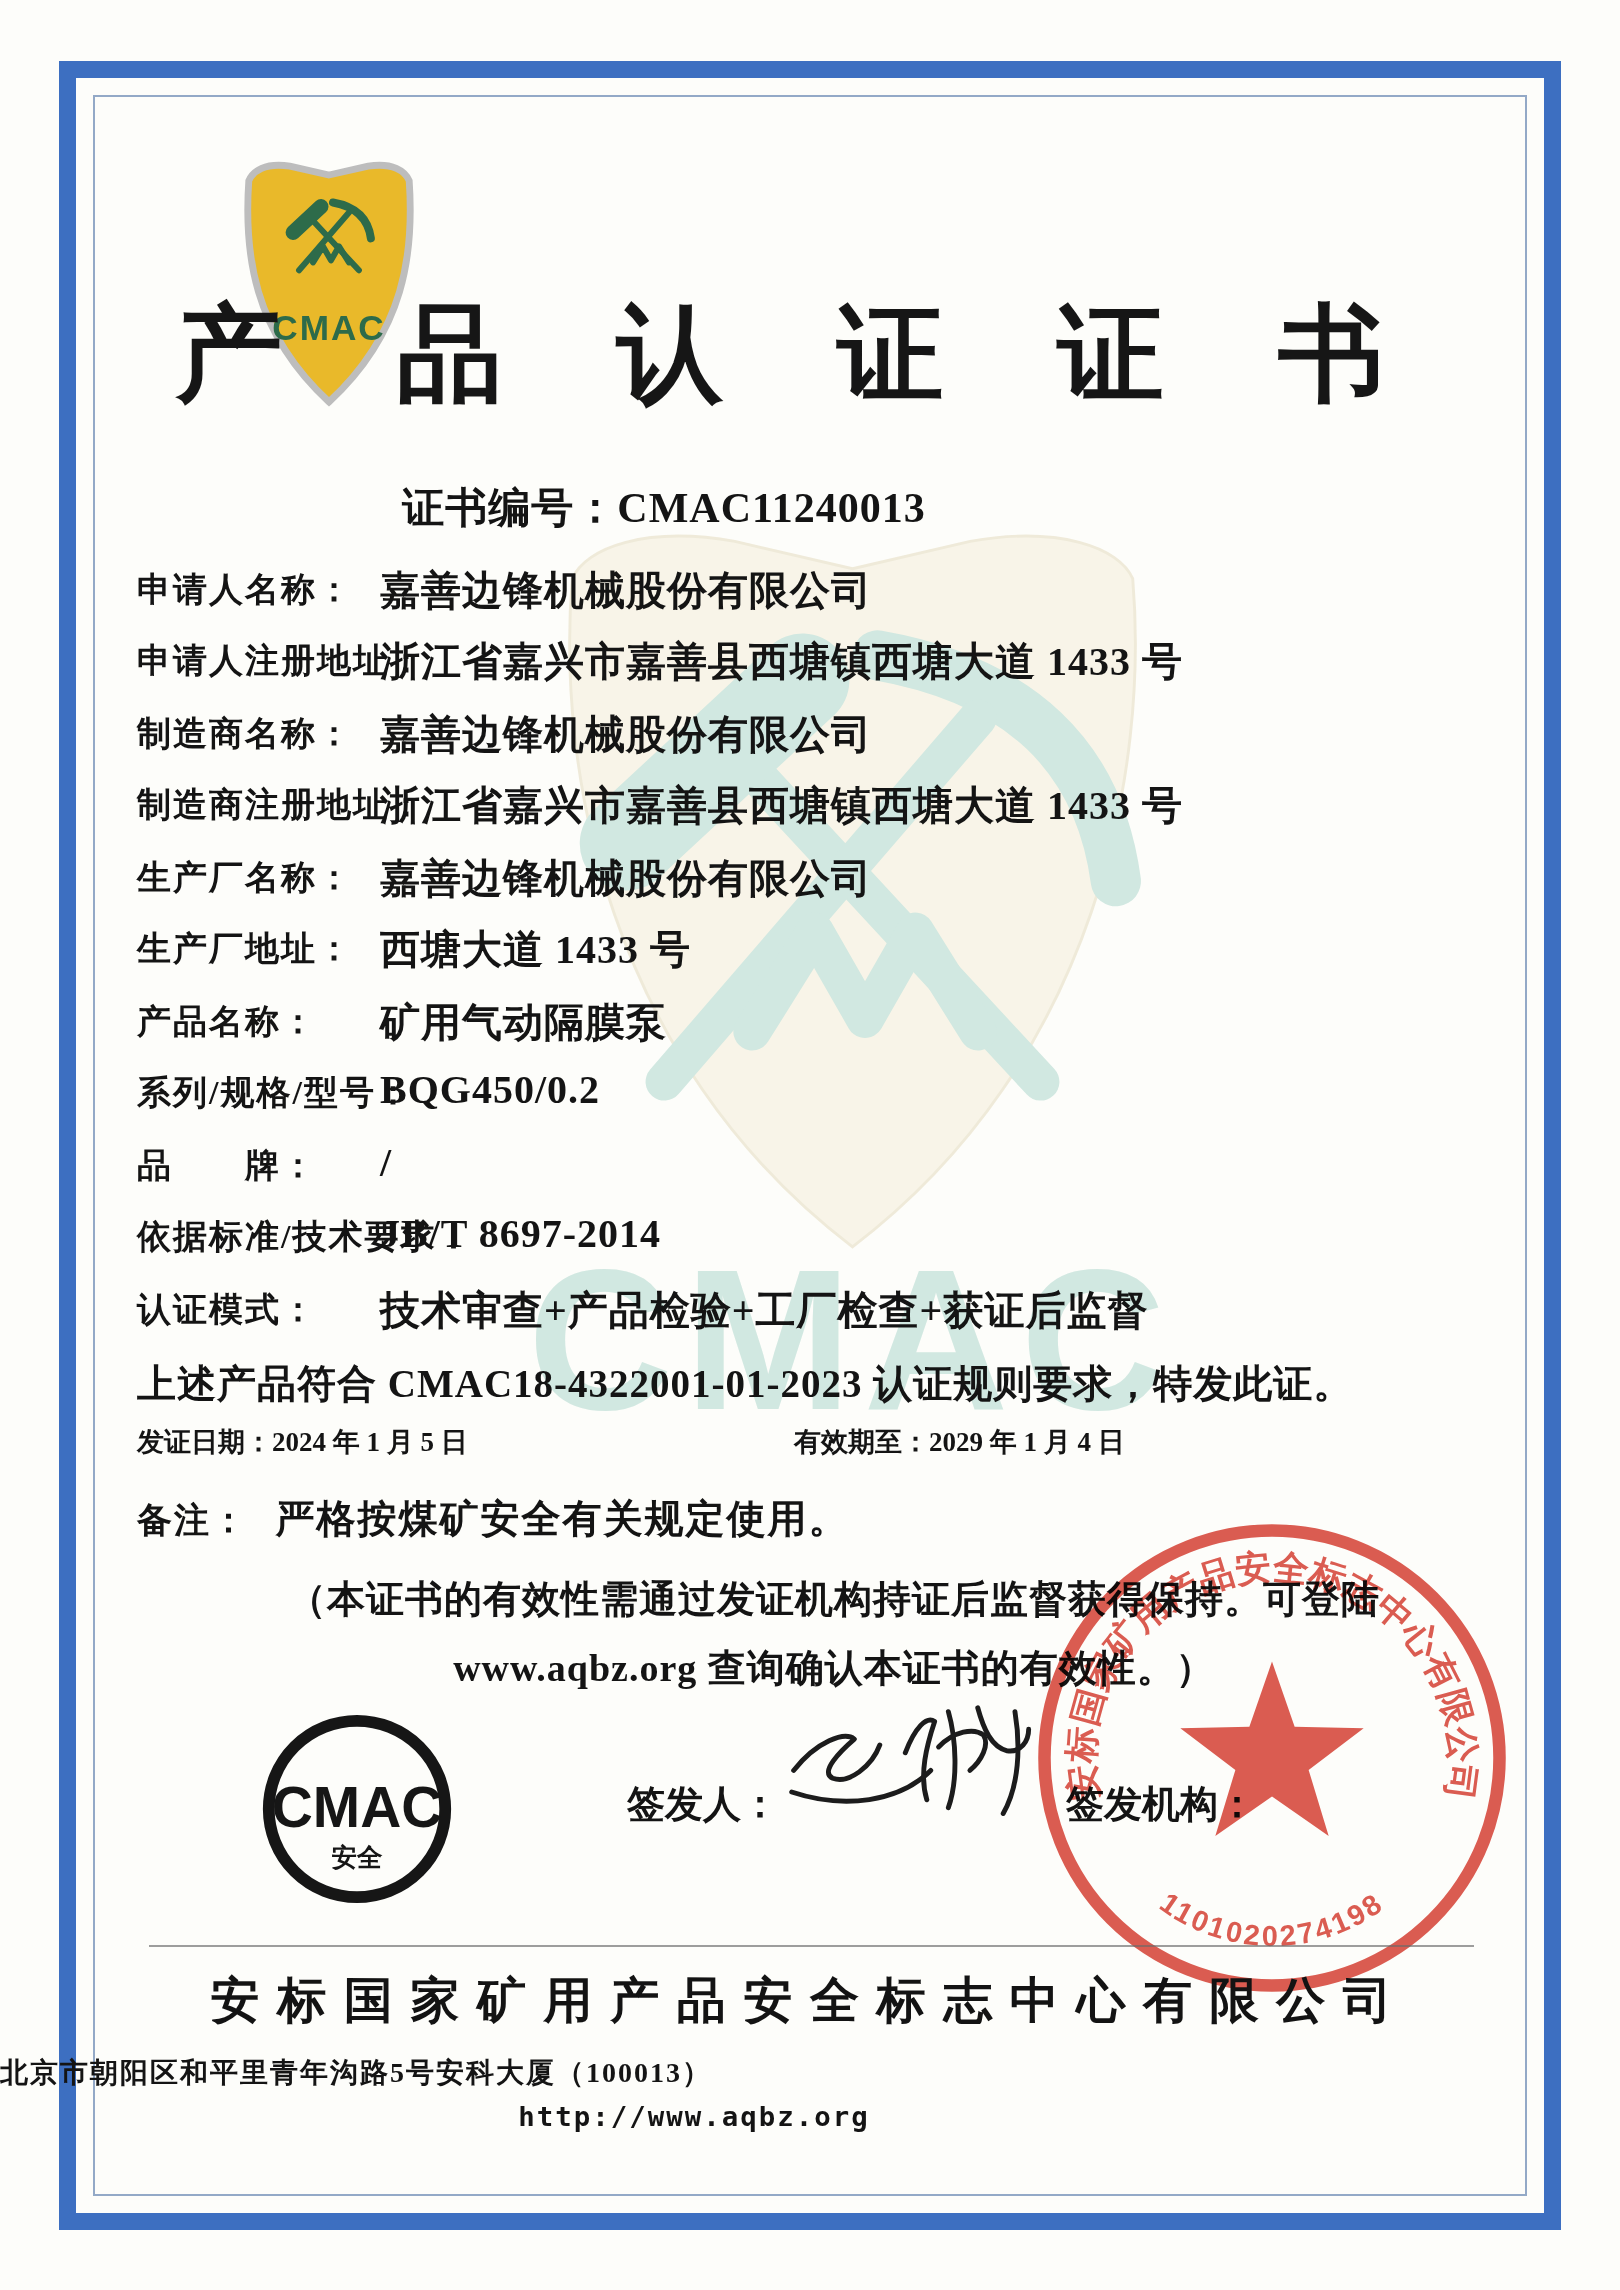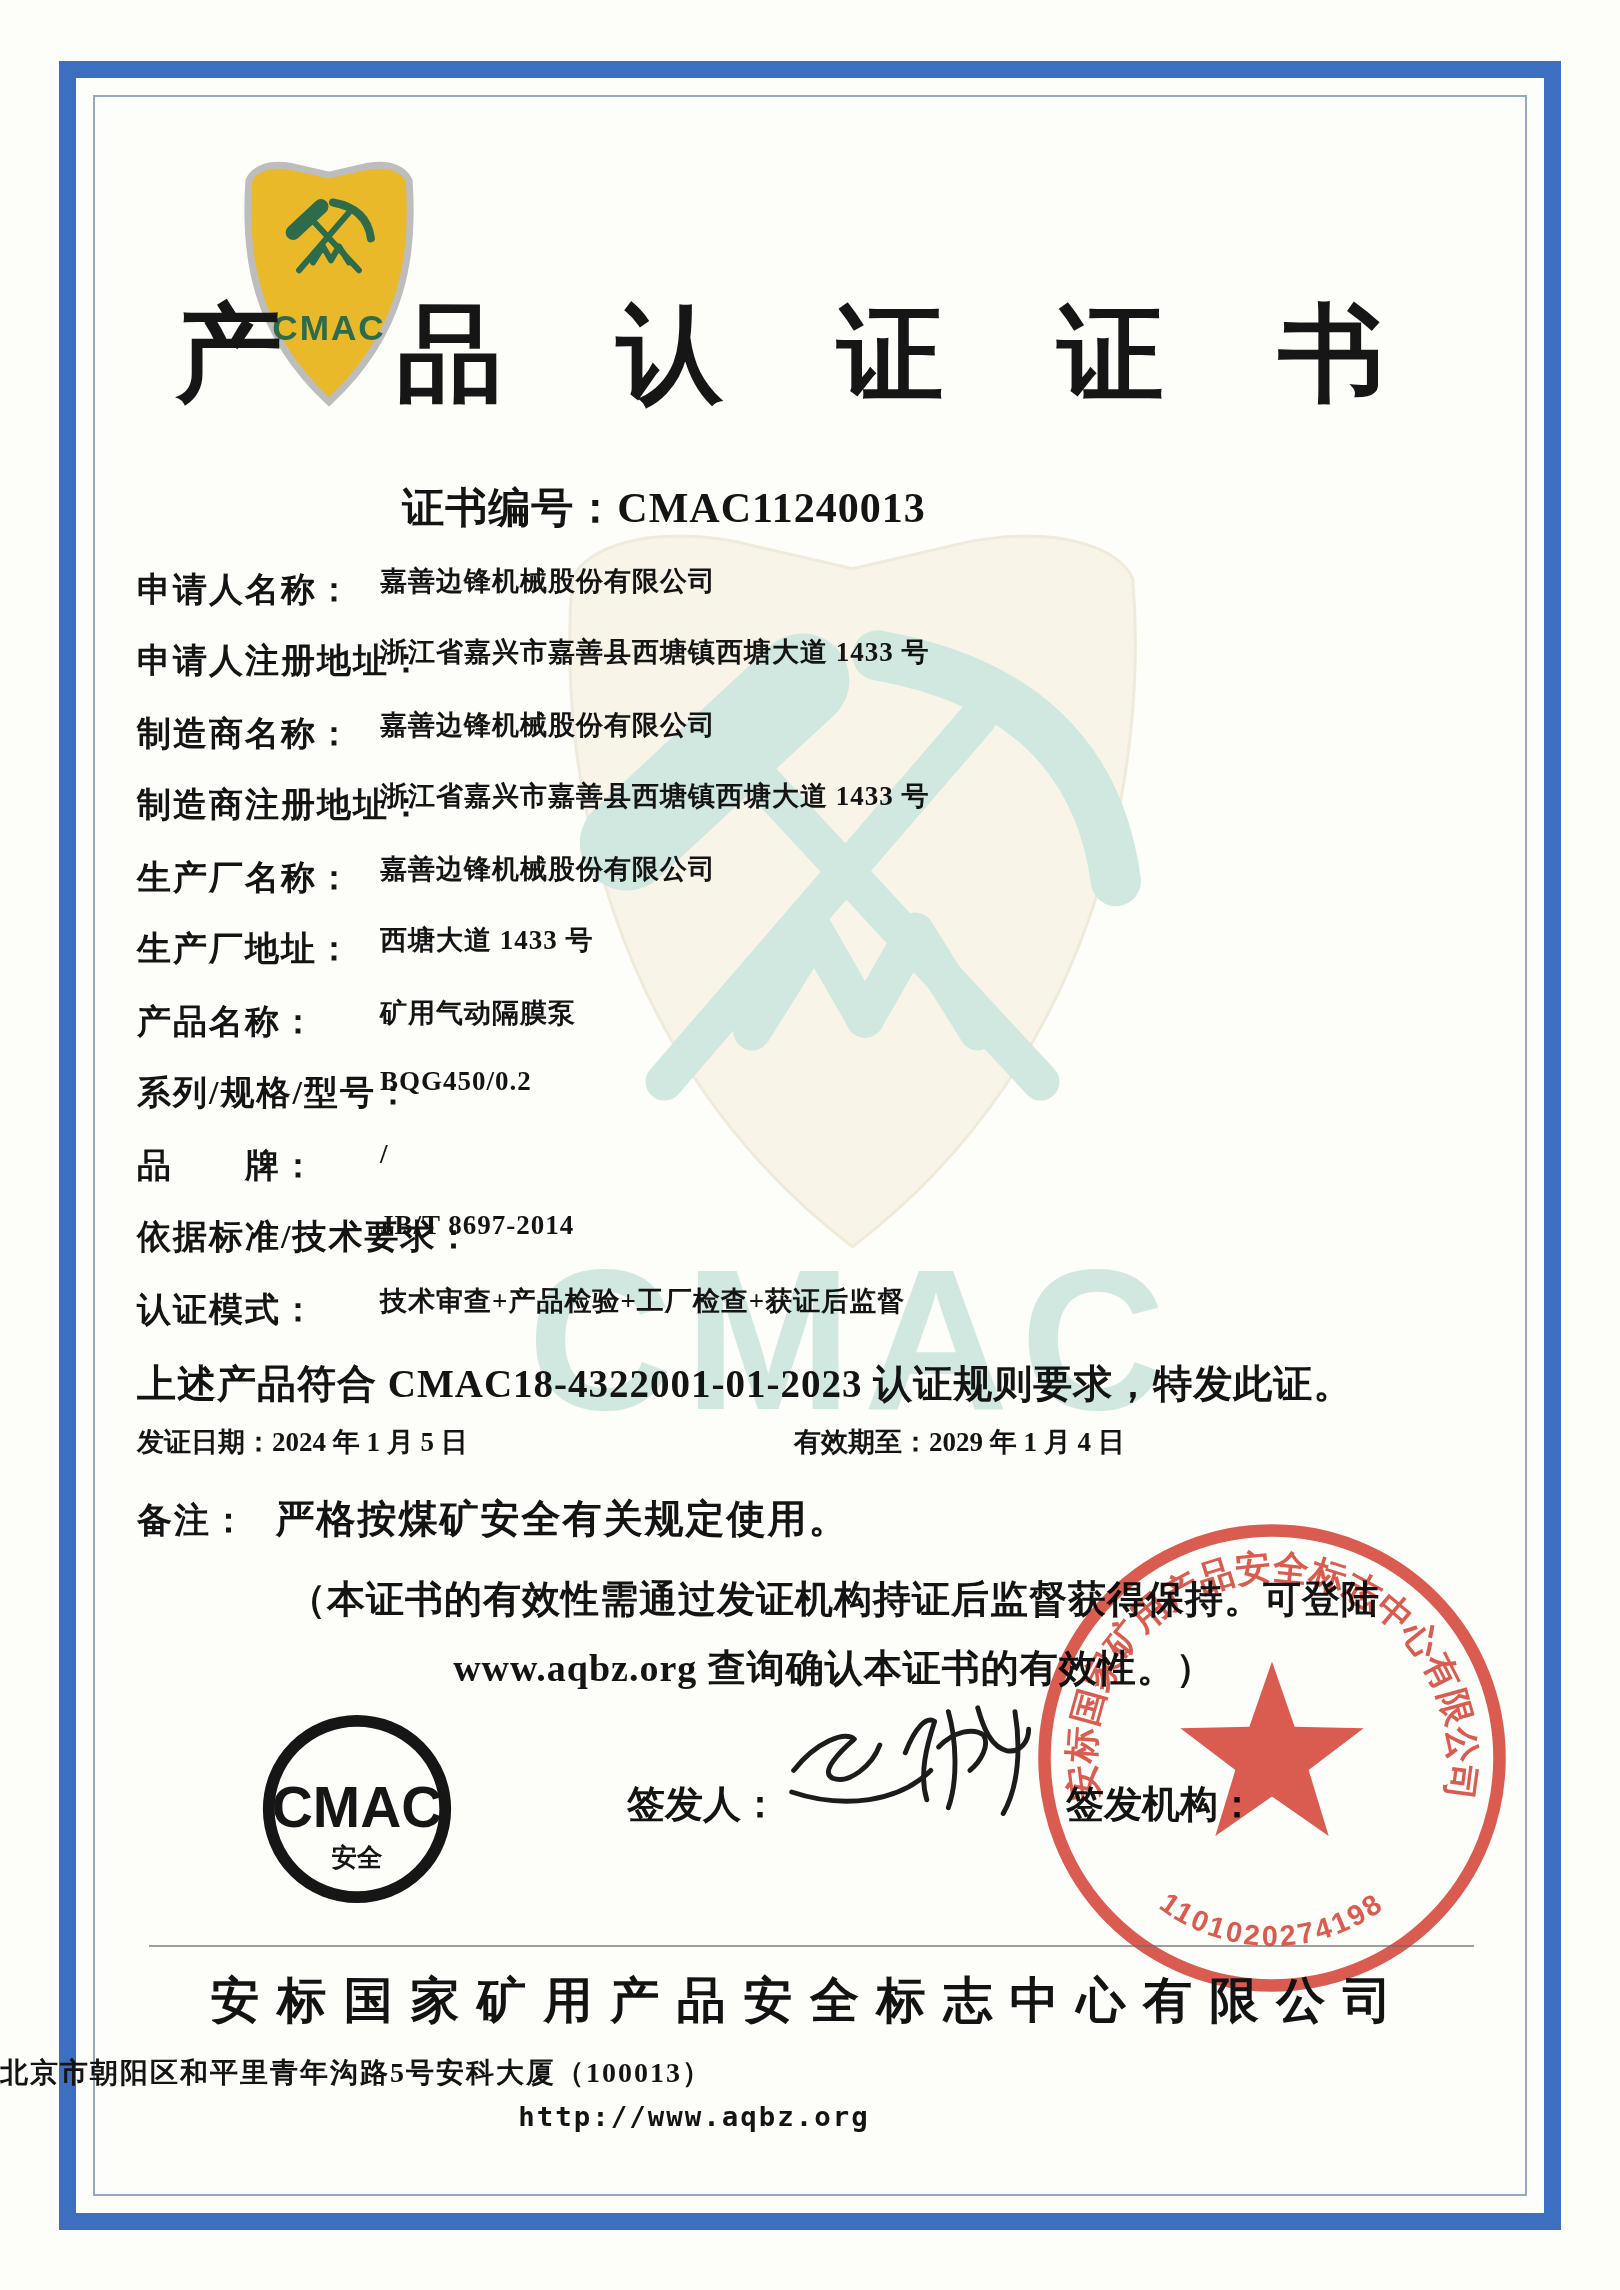--- a/index.html
+++ b/index.html
@@ -30,21 +30,21 @@
   .cert-no{
     position:absolute;left:0;top:480px;width:1328px;text-align:center;
     font-size:42px;font-weight:bold;letter-spacing:1px;
   }
   .frow{position:absolute;left:137px;white-space:nowrap;}
   .flabel{
     display:inline-block;font-size:34px;font-weight:bold;letter-spacing:2px;
   }
   .fvalue{
     position:absolute;left:243px;top:-3.9px;
-    font-size:27px;font-weight:bold;white-space:nowrap;letter-spacing:1px;
+    font-size:40px;font-weight:bold;white-space:nowrap;letter-spacing:1px;
   }
   .wide-line{
     position:absolute;left:137px;font-size:39px;font-weight:bold;white-space:nowrap;letter-spacing:1px;
   }
   .date-group{position:absolute;white-space:nowrap;font-size:27px;font-weight:bold;}
   .remark-row{position:absolute;left:137px;top:1492px;white-space:nowrap;}
   .remark-row .flabel{font-size:35px;}
   .remark-row .rvalue{font-size:39px;font-weight:bold;margin-left:27.4px;letter-spacing:2px;}
   .note{
     position:absolute;left:0;width:1620px;text-align:center;

